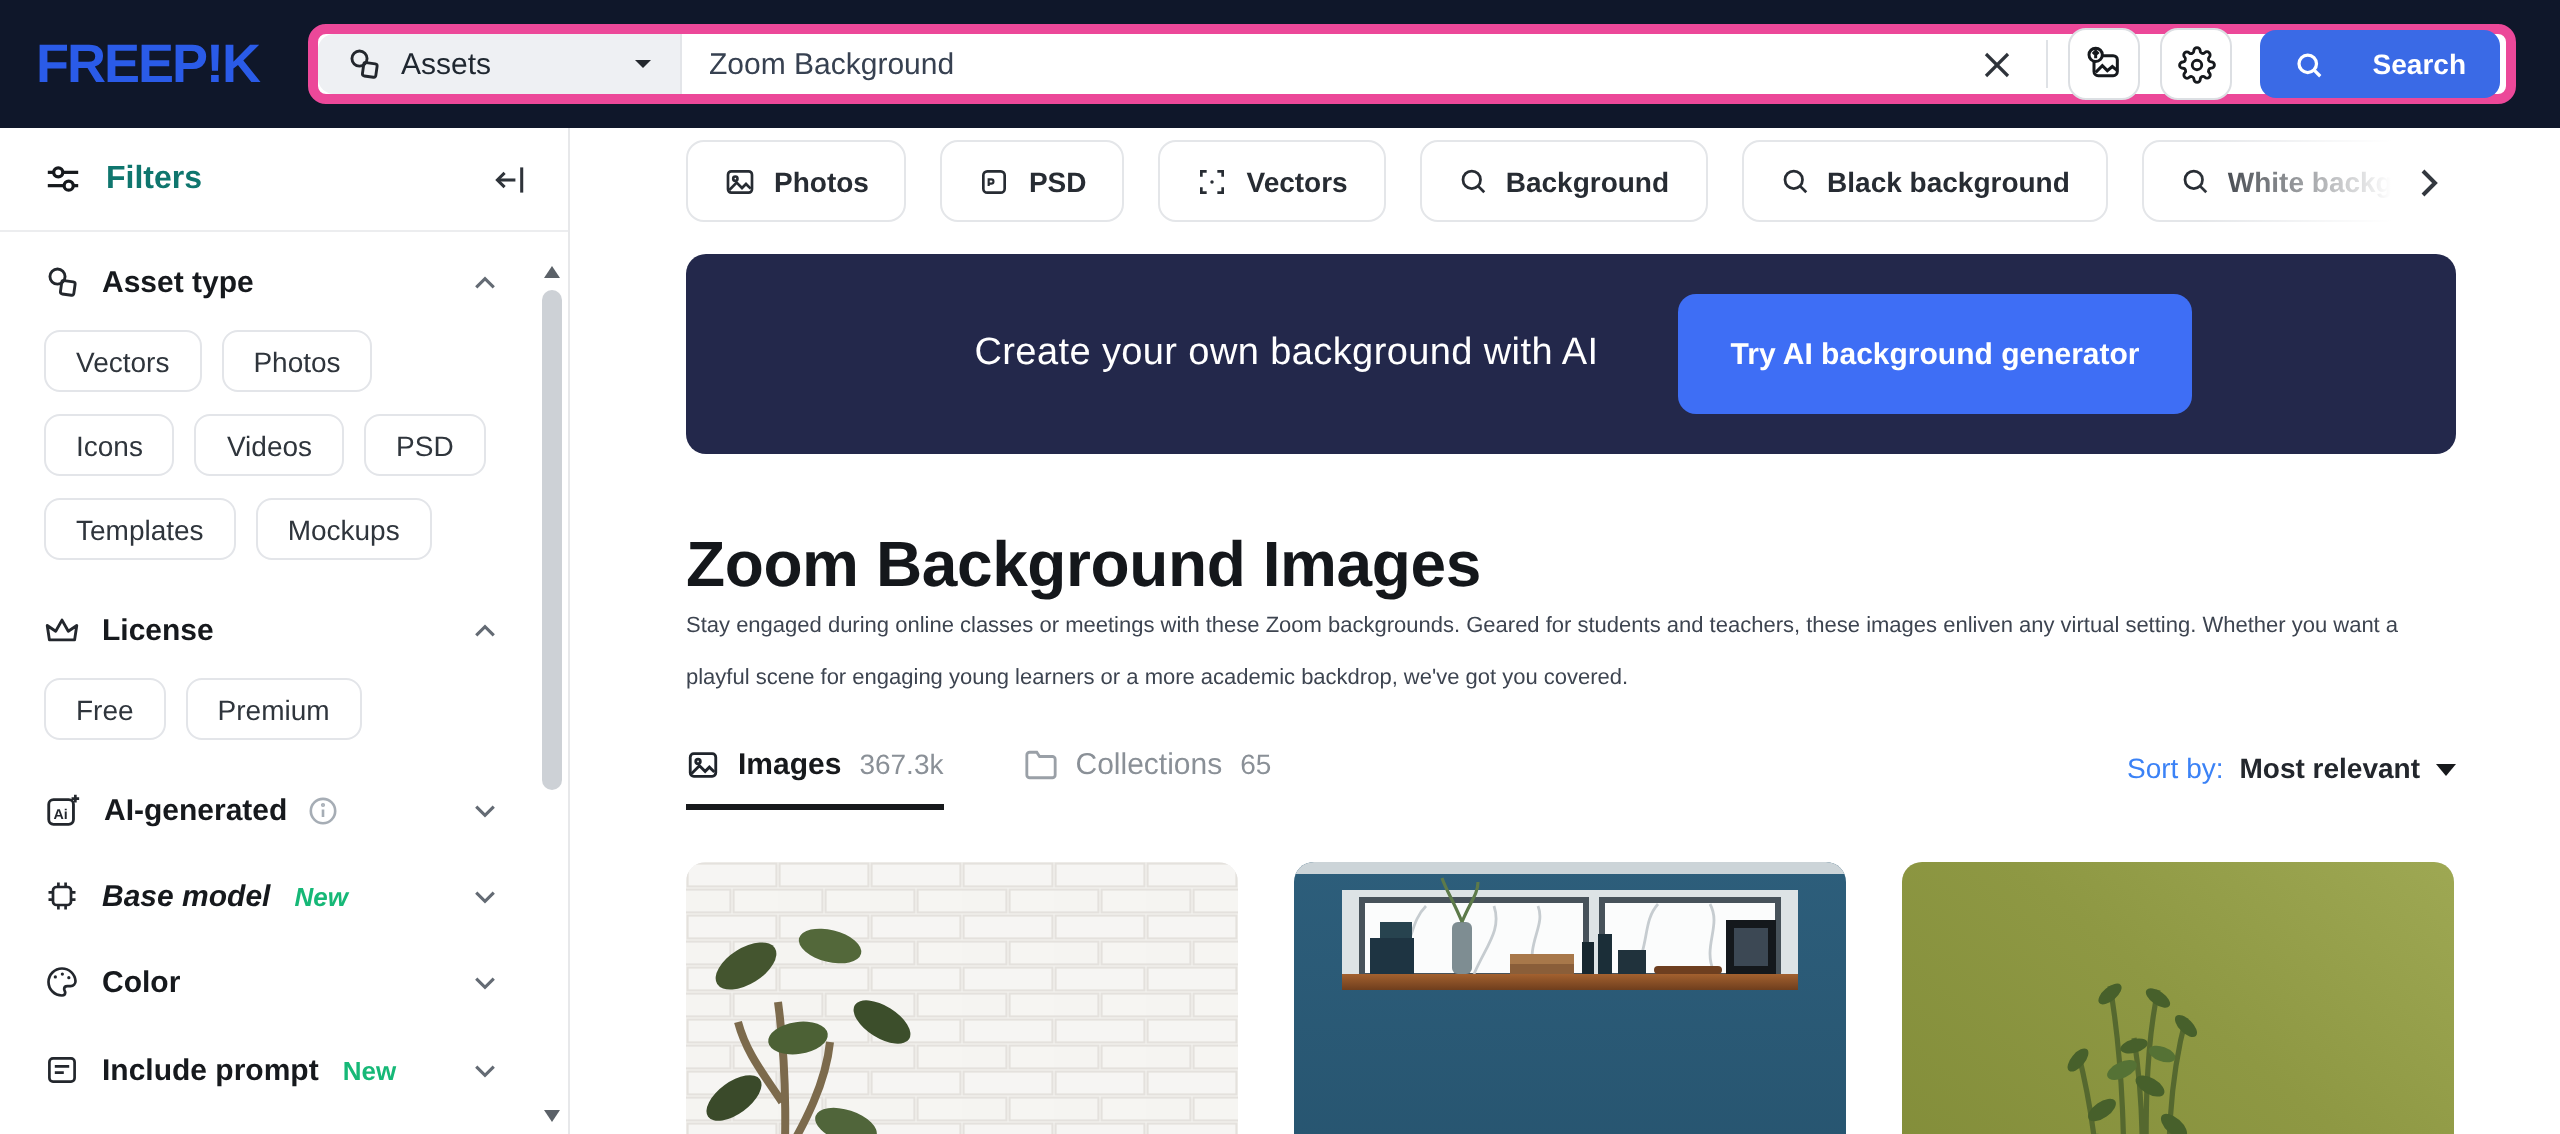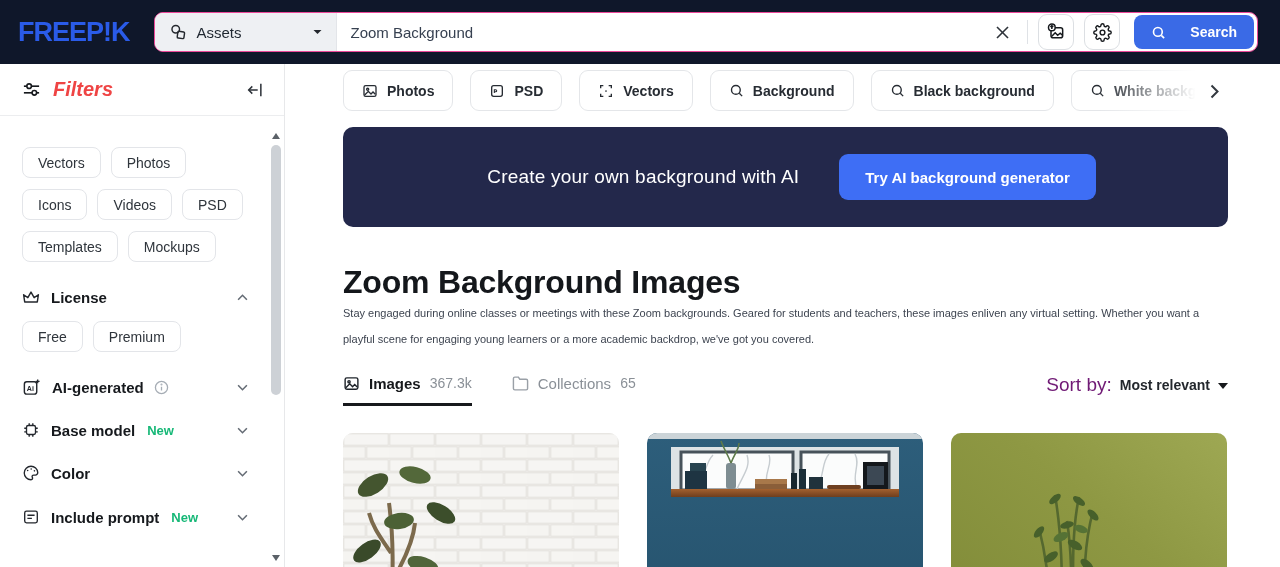--- a/index.html
+++ b/index.html
@@ -3,21 +3,21 @@
 <meta charset="utf-8">
 <style>
   * { margin:0; padding:0; box-sizing:border-box; }
   html,body { width:1280px; height:567px; overflow:hidden; background:#fff;
               font-family:"Liberation Sans", sans-serif; }
   .viewport { position:relative; width:1280px; height:567px; background:#fff; }
 
   
   .header { display:flex; align-items:center; height:64px; padding:0 22px 0 18px; background:#0f172a; }
   .logo { font-size:27px; font-weight:800; color:#2a5be8; letter-spacing:-1px; cursor:pointer; flex:0 0 auto; }
-  .search-bar { flex:1; height:40px; margin-left:24px; border:1px solid #ec4899; border-radius:9px;
+  .search-bar { flex:1; height:40px; margin-left:24px; border:5px solid #ec4899; border-radius:9px;
                 display:flex; align-items:center; background:#fff; }
   .assets-seg { height:100%; width:182px; background:#eef0f3; border-right:1px solid #e3e5e9;
                 border-radius:8px 0 0 8px; display:flex; align-items:center; gap:10px; padding:0 14px; cursor:pointer; }
   .assets-seg .lbl { font-size:15px; color:#1f2730; font-weight:500; }
   .assets-seg svg.caret { margin-left:auto; }
   .search-input { flex:1; min-width:0; border:none; outline:none; font-size:15px; color:#374151; padding:0 14px;
                   font-family:"Liberation Sans", sans-serif; background:transparent; }
   .iconbtn { width:36px; height:36px; border:1px solid #dcdfe3; border-radius:9px; background:#fff;
              display:grid; place-items:center; color:#1f2429; cursor:pointer; flex:0 0 auto; }
   .clearbtn { width:30px; height:30px; border:none; background:none; display:grid; place-items:center;
@@ -26,33 +26,33 @@
   .gap10 { display:flex; gap:10px; margin-right:12px; }
   .search-btn { height:34px; padding:0 17px; margin:0 3px 0 2px; background:#3a6ae6; color:#fff; border:none;
                 border-radius:8px; font-size:14px; font-weight:700; display:flex; align-items:center; gap:24px;
                 cursor:pointer; font-family:"Liberation Sans", sans-serif; flex:0 0 auto; }
 
   
   .sidebar { position:absolute; left:0; top:64px; width:285px; bottom:0; background:#fff;
              border-right:1px solid #e7e8ea; }
   .sidebar-head { height:52px; display:flex; align-items:center; gap:12px; padding:0 20px 0 22px;
                   border-bottom:1px solid #ecedef; }
-  .sidebar-head .t { font-size:20px; font-weight:700; color:#ef4444;font-style:italic; }
+  .sidebar-head .t { font-size:16px; font-weight:700; color:#0f766e; }
   .collapse-btn { margin-left:auto; background:none; border:none; color:#2e333a; cursor:pointer; display:grid; place-items:center; }
   .sidebar-body { padding:16px 36px 0 22px; height:450px; overflow:hidden; }
   .sec-head { display:flex; align-items:center; gap:11px; cursor:pointer; }
   .sec-head .sl { font-size:15px; font-weight:700; color:#16191d; }
   .sec-head .chev { margin-left:auto; color:#646b74; display:grid; place-items:center; }
   .sec-icon { color:#23272d; display:grid; place-items:center; }
   .chips { display:flex; flex-wrap:wrap; gap:11px 10px; margin-top:15px; }
   .chip { height:31px; padding:0 15px; display:inline-flex; align-items:center; border:1px solid #e3e5e9;
           border-radius:8px; font-size:14px; color:#2f353c; background:#fff; cursor:pointer; white-space:nowrap; }
   .badge-new { color:#16b877; font-weight:700; font-size:13px; margin-left:1px; }
   .info-ic { color:#a6adb5; display:grid; place-items:center; margin-left:-1px; }
-  .mt26 { margin-top:26px; } .mt24 { margin-top:24px; } .mt25 { margin-top:25px; }
+  .mt26 { margin-top:26px; } .mt24 { margin-top:24px;font-style:italic; } .mt25 { margin-top:25px; }
 
   .sb-scroll { position:absolute; right:1px; top:63px; bottom:0; width:14px; }
   .sb-up, .sb-down { position:absolute; left:0; width:14px; height:14px; display:grid; place-items:center;
                      color:#5b6168; cursor:pointer; background:none; border:none; }
   .sb-up { top:2px; } .sb-down { bottom:2px; }
   .sb-thumb { position:absolute; left:2px; top:18px; width:10px; height:250px; background:#cdd1d6; border-radius:6px; cursor:grab; }
 
   
   .main { position:absolute; left:286px; top:64px; right:0; bottom:0; padding:6px 0 0 57px; background:#fff; }
   .inner { width:885px; }
@@ -64,37 +64,37 @@
            white-space:nowrap; flex:0 0 auto; }
   .rchip .ric { color:#272c33; display:grid; place-items:center; }
   .related-fade { position:absolute; right:0; top:0; width:130px; height:41px; pointer-events:none;
                   background:linear-gradient(to right, rgba(255,255,255,0), #ffffff 75%); }
   .related-next { position:absolute; right:2px; top:9px; width:24px; height:24px; background:none; border:none;
                   color:#33383f; cursor:pointer; display:grid; place-items:center; }
 
   .banner { width:885px; height:100px; background:#23284b; border-radius:10px; display:flex; align-items:center;
             justify-content:center; gap:40px;padding-left:12px; }
   .banner-text { color:#fff; font-size:19px; font-weight:500; letter-spacing:.2px; }
-  .banner-btn { height:46px; padding:0 26px; border:none; border-radius:9px; background:#3e6ef5; color:#fff;
+  .banner-btn { height:60px; padding:0 26px; border:none; border-radius:9px; background:#3e6ef5; color:#fff;
                 font-size:15px; font-weight:700; cursor:pointer; font-family:"Liberation Sans", sans-serif; }
 
   .page-title { margin-top:37px; font-size:32px; font-weight:800; color:#14171b; letter-spacing:-.2px; }
   .page-desc { font-size:11px; line-height:25.5px; color:#3d4450; }
 
   .tabs-row { margin-top:22px; display:flex; align-items:center; }
   .tab { display:flex; align-items:flex-start; gap:9px; padding-bottom:11px; border-bottom:3px solid transparent;
          cursor:pointer; margin-right:40px; }
   .tab.active { border-bottom-color:#17191c; }
   .tab .tlbl { font-size:15px; font-weight:700; color:#17191c; }
   .tab .tcount { font-size:14px; color:#8a9097; }
   .tab.inactive .tlbl { font-weight:500; color:#8a9097; }
   .tab .tic { color:#1f242b; display:grid; place-items:center; }
   .tab.inactive .tic { color:#9aa0a7; }
   .sort { margin-left:auto; display:flex; align-items:center; gap:8px; padding-bottom:11px; cursor:pointer; }
-  .sort .slbl { font-size:19px; color:#701a75; }
+  .sort .slbl { font-size:14px; color:#3b82f6; }
   .sort .sval { font-size:14px; font-weight:700; color:#23272d; }
   .sort .sarrow { width:0; height:0; border-left:5px solid transparent; border-right:5px solid transparent;
                   border-top:6px solid #17191c; margin-top:2px; }
 
   .grid { margin-top:26px; display:grid; grid-template-columns:repeat(3,276px); gap:28px; }
   .tile { width:276px; height:230px; border-radius:10px; overflow:hidden; cursor:pointer; background:#eee; }
   .tile svg { display:block; }
 </style>
 </head>
 <body>
@@ -166,20 +166,34 @@
         <svg width="18" height="18" viewBox="0 0 20 20" fill="none" stroke="#2e333a" stroke-width="1.7">
           <line x1="16.5" y1="3" x2="16.5" y2="17"></line>
           <line x1="3" y1="10" x2="13" y2="10"></line>
             <path d="M7 6l-4 4 4 4"></path>
         </svg>
       </button>
     </div>
 
     <div class="sidebar-body">
 
+      <div class="sec-head">
+        <span class="sec-icon">
+          <svg width="18" height="18" viewBox="0 0 20 20" fill="none" stroke="#23272d" stroke-width="1.6">
+            <circle cx="7.5" cy="7" r="4.2"></circle>
+            <rect x="9.5" y="9.5" width="7.5" height="7.5" rx="1.2" transform="rotate(8 13 13)"></rect>
+          </svg>
+        </span>
+        <span class="sl">Asset type</span>
+        <span class="chev">
+          <svg width="11" height="7" viewBox="0 0 12 8" fill="none" stroke="#646b74" stroke-width="1.8">
+              <path d="M1 6.5L6 1.5L11 6.5"></path>
+            </svg>
+        </span>
+      </div>
       <div class="chips">
         <span class="chip">Vectors</span>
         <span class="chip">Photos</span>
         <span class="chip">Icons</span>
         <span class="chip">Videos</span>
         <span class="chip">PSD</span>
         <span class="chip">Templates</span>
         <span class="chip">Mockups</span>
       </div>
 

